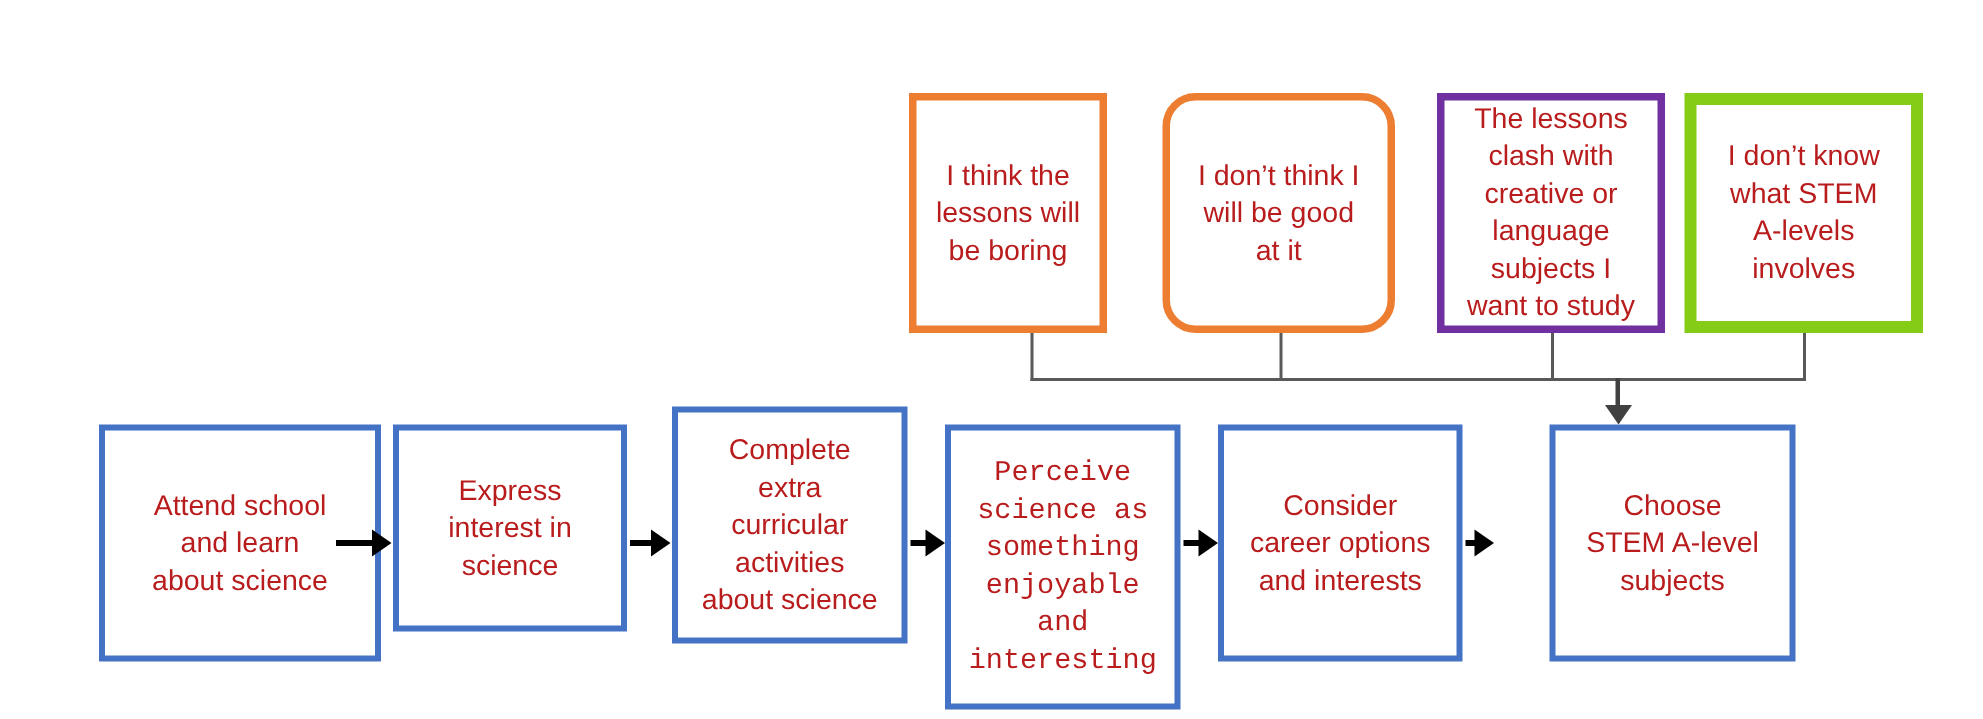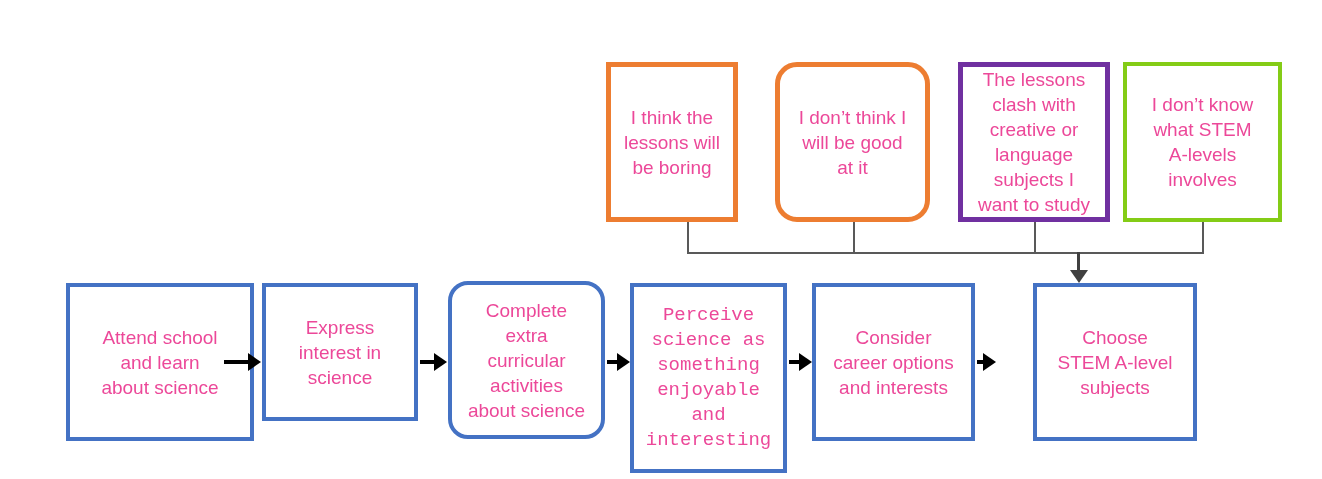--- a/index.html
+++ b/index.html
@@ -19,37 +19,37 @@
     overflow: hidden;
   }
   .node {
     position: absolute;
     box-sizing: border-box;
     background: #ffffff;
     display: flex;
     align-items: center;
     justify-content: center;
     text-align: center;
-    color: #ec4899;
+    color: #b91c1c;
     font-size: 19px;
     line-height: 25px;
     white-space: pre-line;
     padding: 2px 6px;
   }
   .node.process {
     border: 4px solid #4472C4;
   }
   .node.barrier-orange {
     border: 5px solid #ED7D31;
   }
   .node.barrier-purple {
     border: 5px solid #7030A0;
   }
   .node.barrier-green {
-    border: 4px solid #84cc16;
+    border: 8px solid #84cc16;
   }
   .connector {
     position: absolute;
     background: #000000;
   }
   .connector.h {
     height: 4px;
   }
   .bus-line {
     position: absolute;
@@ -119,21 +119,21 @@
   <div class="arrow-down" style="left:1070px; top:270px;"></div>
 
   <div class="node process" style="left:66px; top:283px; width:188px; height:158px;">Attend school
 and learn
 about science</div>
 
   <div class="node process" style="left:262px; top:283px; width:156px; height:138px;">Express
 interest in
 science</div>
 
-  <div class="node process" style="left:448px; top:281px; width:157px; height:158px;border-radius:20px;">Complete
+  <div class="node process" style="left:448px; top:271px; width:157px; height:158px;">Complete
 extra
 curricular
 activities
 about science</div>
 
   <div class="node process" style="left:630px; top:283px; width:157px; height:190px;font-family:Liberation Mono, monospace;">Perceive
 science as
 something
 enjoyable and
 interesting</div>

